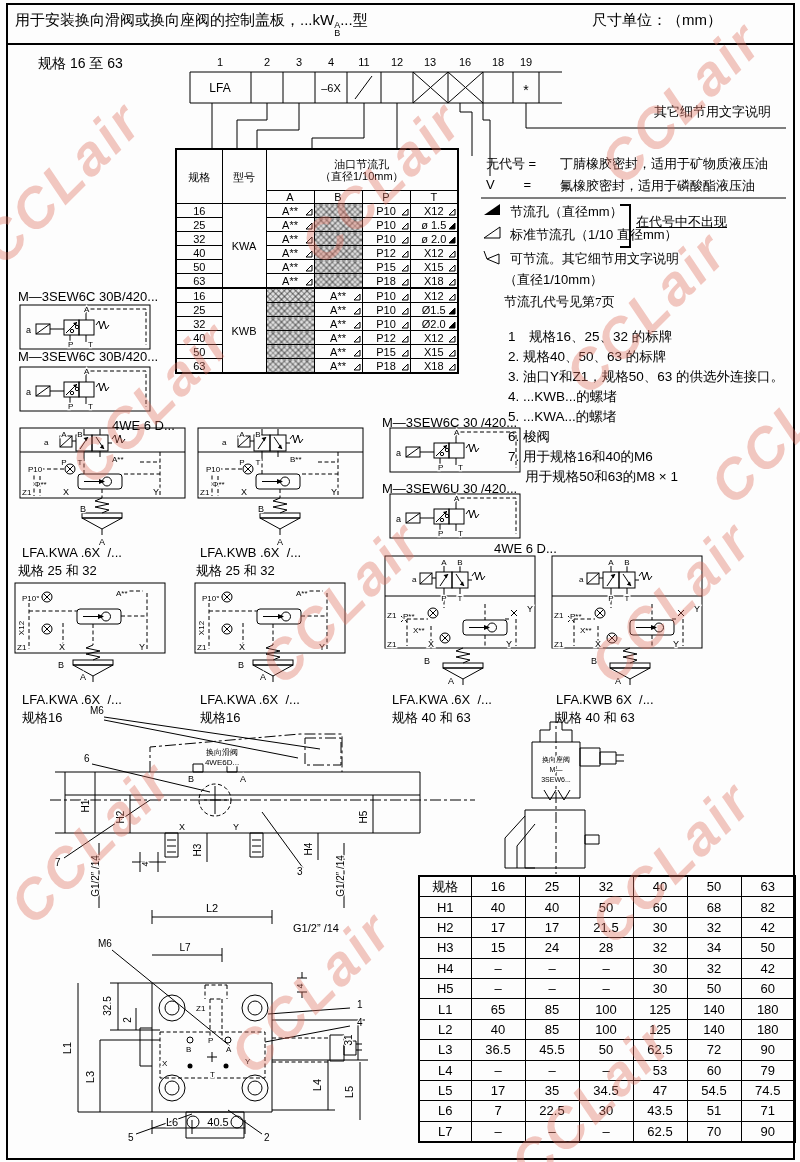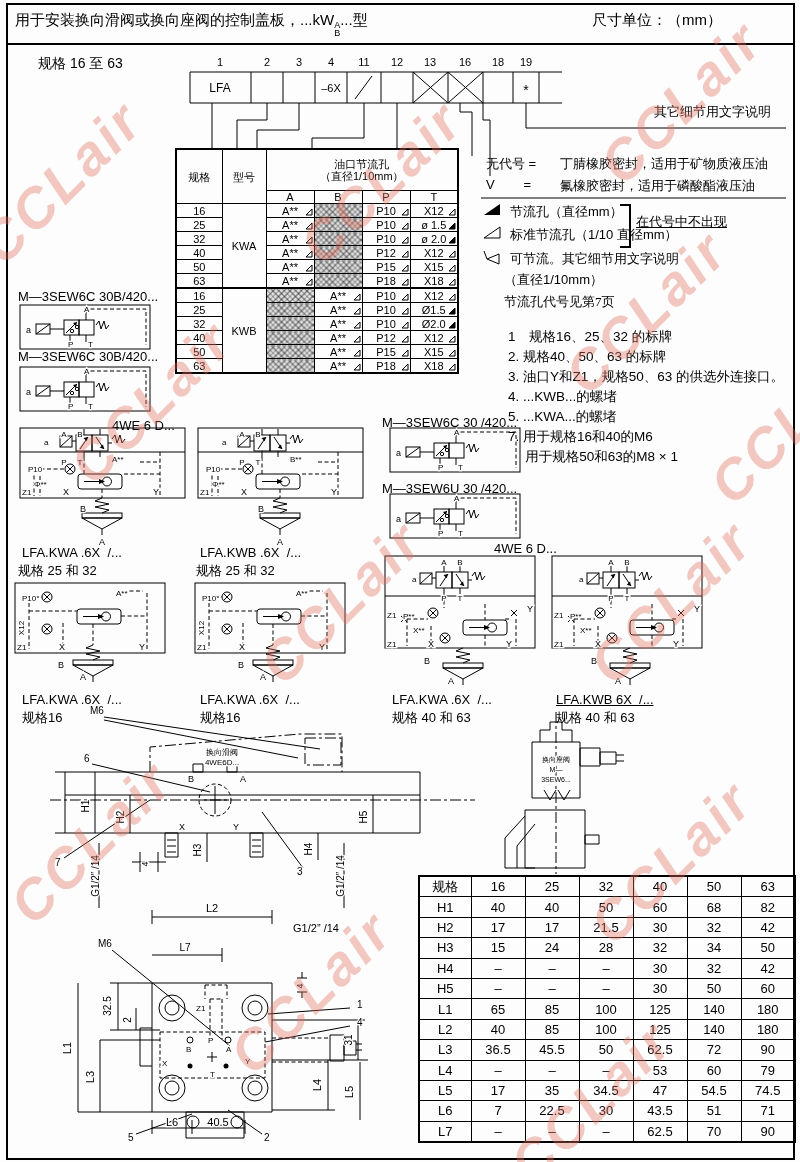--- a/index.html
+++ b/index.html
@@ -73,20 +73,21 @@
     <span>可节流。其它细节用文字说明</span>
   </div>
 <div id="bracket"></div>
 
 <div id="notes">
     <div>1　规格16、25、32 的标牌</div>
     <div>2. 规格40、50、63 的标牌</div>
     <div>3. 油口Y和Z1，规格50、63 的供选外连接口。</div>
     <div>4. ...KWB...的螺堵</div>
     <div>5. ...KWA...的螺堵</div>
+    <div>6. 梭阀</div>
     <div>7. 用于规格16和40的M6
 　 用于规格50和63的M8 × 1</div>
   </div>
 <div id="ttw">
     <table>
       <colgroup>
         <col style="width:46px">
         <col style="width:44px">
         <col style="width:48px">
         <col style="width:48px">
@@ -686,21 +687,21 @@
 <div class="lbl" style="left: 382px; top: 416px; font-size: 13px;">M—3SEW6C 30 /420...</div>
 <div class="lbl" style="left: 382px; top: 482px; font-size: 13px;">M—3SEW6U 30 /420...</div>
 <div class="lbl" style="left: 494px; top: 542px; font-size: 13px;">4WE 6 D...</div>
 <div class="lbl" style="left: 22px; top: 546px; font-size: 13px;">LFA.KWA .6X  /...</div>
 <div class="lbl" style="left: 200px; top: 546px; font-size: 13px;">LFA.KWB .6X  /...</div>
 <div class="lbl" style="left: 18px; top: 564px; font-size: 13px;">规格 25 和 32</div>
 <div class="lbl" style="left: 196px; top: 564px; font-size: 13px;">规格 25 和 32</div>
 <div class="lbl" style="left: 22px; top: 693px; font-size: 13px;">LFA.KWA .6X  /...</div>
 <div class="lbl" style="left: 200px; top: 693px; font-size: 13px;">LFA.KWA .6X  /...</div>
 <div class="lbl" style="left: 392px; top: 693px; font-size: 13px;">LFA.KWA .6X  /...</div>
-<div class="lbl" style="left: 556px; top: 693px; font-size: 13px; text-decoration: underline;">LFA.KWB 6X  /...</div>
+<div class="lbl" style="left: 556px; top: 693px; font-size: 13px;">LFA.KWB 6X  /...</div>
 <div class="lbl" style="left: 22px; top: 711px; font-size: 13px;">规格16</div>
 <div class="lbl" style="left: 200px; top: 711px; font-size: 13px;">规格16</div>
 <div class="lbl" style="left: 392px; top: 711px; font-size: 13px;">规格 40 和 63</div>
 <div class="lbl" style="left: 556px; top: 711px; font-size: 13px;">规格 40 和 63</div>
 <div class="wm" style="left: 280px; top: 150px;">CCLair</div>
 <div class="wm" style="left: 580px; top: 70px;">CCLair</div>
 <div class="wm" style="left: -40px; top: 150px;">CCLair</div>
 <div class="wm" style="left: 545px; top: 280px;">CCLair</div>
 <div class="wm" style="left: 50px; top: 370px;">CCLair</div>
 <div class="wm" style="left: 690px; top: 390px;">CCLair</div>

